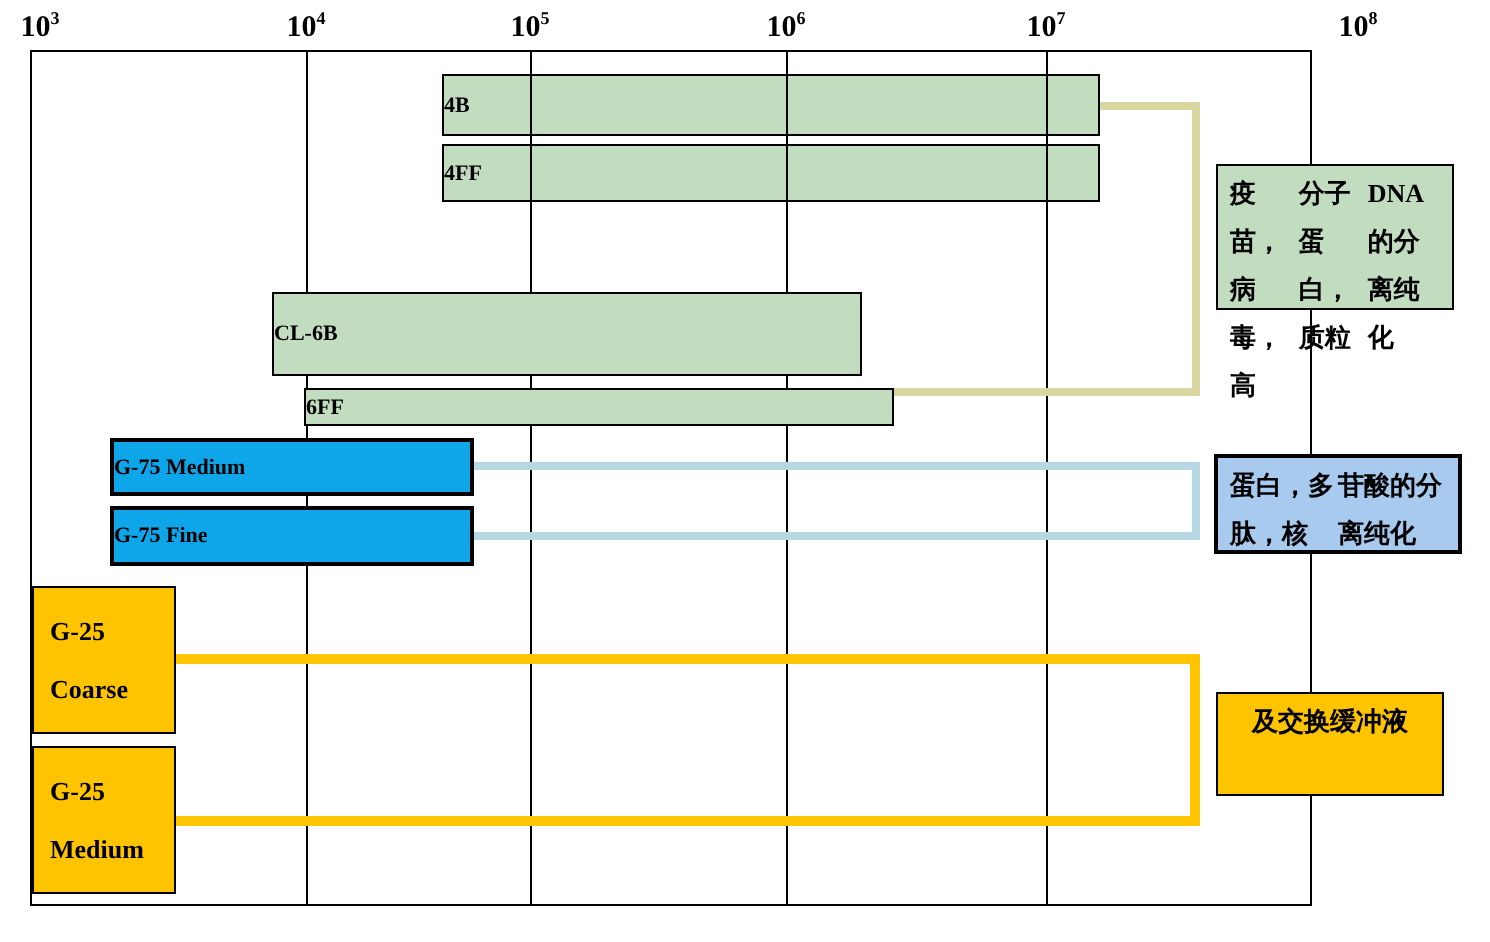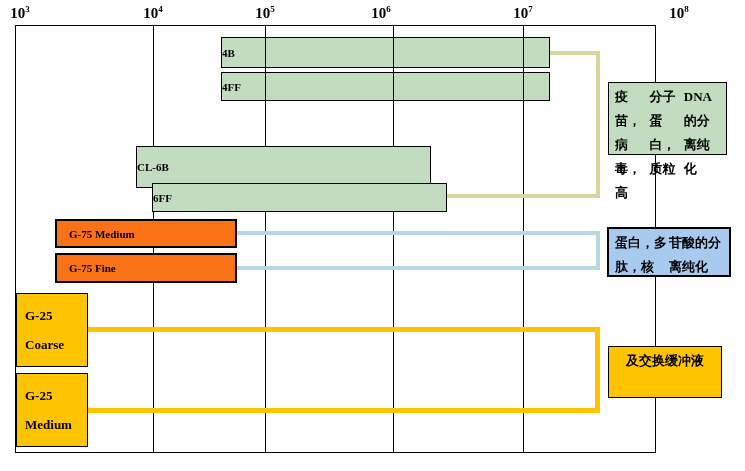--- a/index.html
+++ b/index.html
@@ -12,21 +12,21 @@
   .hline{height:1px;}
   .vline{width:1px;}
   .vline-over{position:absolute;background:#000;width:1px;z-index:3;}
   
   .tick{position:absolute;top:4px;width:44px;text-align:center;font-size:15px;z-index:2;}
   .tick sup{font-size:9px;vertical-align:super;}
   
   .bar{position:absolute;display:flex;align-items:center;justify-content:flex-start;
        font-size:11px;z-index:2;box-sizing:border-box;border:1px solid #000;}
   .bar-green{background:#c2dcc0;}
-  .bar-blue{background:#f97316;border-width:2px;padding-left:12px;}
+  .bar-blue{background:#0ea5e9;border-width:2px;}
   .box-gold{position:absolute;background:#ffc400;border:1px solid #000;box-sizing:border-box;
        display:flex;flex-direction:column;justify-content:center;padding-left:8px;
        font-size:13px;line-height:29px;z-index:2;}
   
   .seg{position:absolute;z-index:2;}
   .seg-tan{background:#d9d6a0;}
   .seg-blue{background:#b5d8e2;}
   .seg-gold{background:#ffc400;}
   
   .note{position:absolute;box-sizing:border-box;border:1px solid #000;z-index:4;
@@ -37,21 +37,21 @@
   .note-gold{background:#ffc400;}
 </style>
 </head>
 <body>
 
 <div class="stage">
 
   <span class="tick" style="left:-2px"><span>10</span><sup>3</sup></span>
   <span class="tick" style="left:131px"><span>10</span><sup>4</sup></span>
   <span class="tick" style="left:243px"><span>10</span><sup>5</sup></span>
-  <span class="tick" style="left:359px"><span>10</span><sup>6</sup></span>
+  <span class="tick" style="left:371px"><span>10</span><sup>6</sup></span>
   <span class="tick" style="left:501px"><span>10</span><sup>7</sup></span>
   <span class="tick" style="left:657px"><span>10</span><sup>8</sup></span>
 
   <div class="hline" style="left:15px;top:25px;width:641px"></div>
   <div class="hline" style="left:15px;top:452px;width:641px"></div>
   <div class="vline" style="left:15px;top:25px;height:427px"></div>
   <div class="vline" style="left:153px;top:25px;height:427px"></div>
   <div class="vline" style="left:265px;top:25px;height:427px"></div>
   <div class="vline" style="left:393px;top:25px;height:427px"></div>
   <div class="vline" style="left:523px;top:25px;height:427px"></div>
@@ -63,21 +63,21 @@
 
   <div class="bar bar-green" style="left:221px;top:37px;width:329px;height:31px">
       <span>4B</span>
     </div>
   <div class="bar bar-green" style="left:221px;top:72px;width:329px;height:29px">
       <span>4FF</span>
     </div>
   <div class="bar bar-green" style="left:136px;top:146px;width:295px;height:42px">
       <span>CL-6B</span>
     </div>
-  <div class="bar bar-green" style="left:152px;top:183px;width:295px;height:29px">
+  <div class="bar bar-green" style="left:152px;top:194px;width:295px;height:19px">
       <span>6FF</span>
     </div>
 
   <div class="bar bar-blue" style="left:55px;top:219px;width:182px;height:29px">
       <span>G-75 Medium</span>
     </div>
   <div class="bar bar-blue" style="left:55px;top:253px;width:182px;height:30px">
       <span>G-75 Fine</span>
     </div>
 

